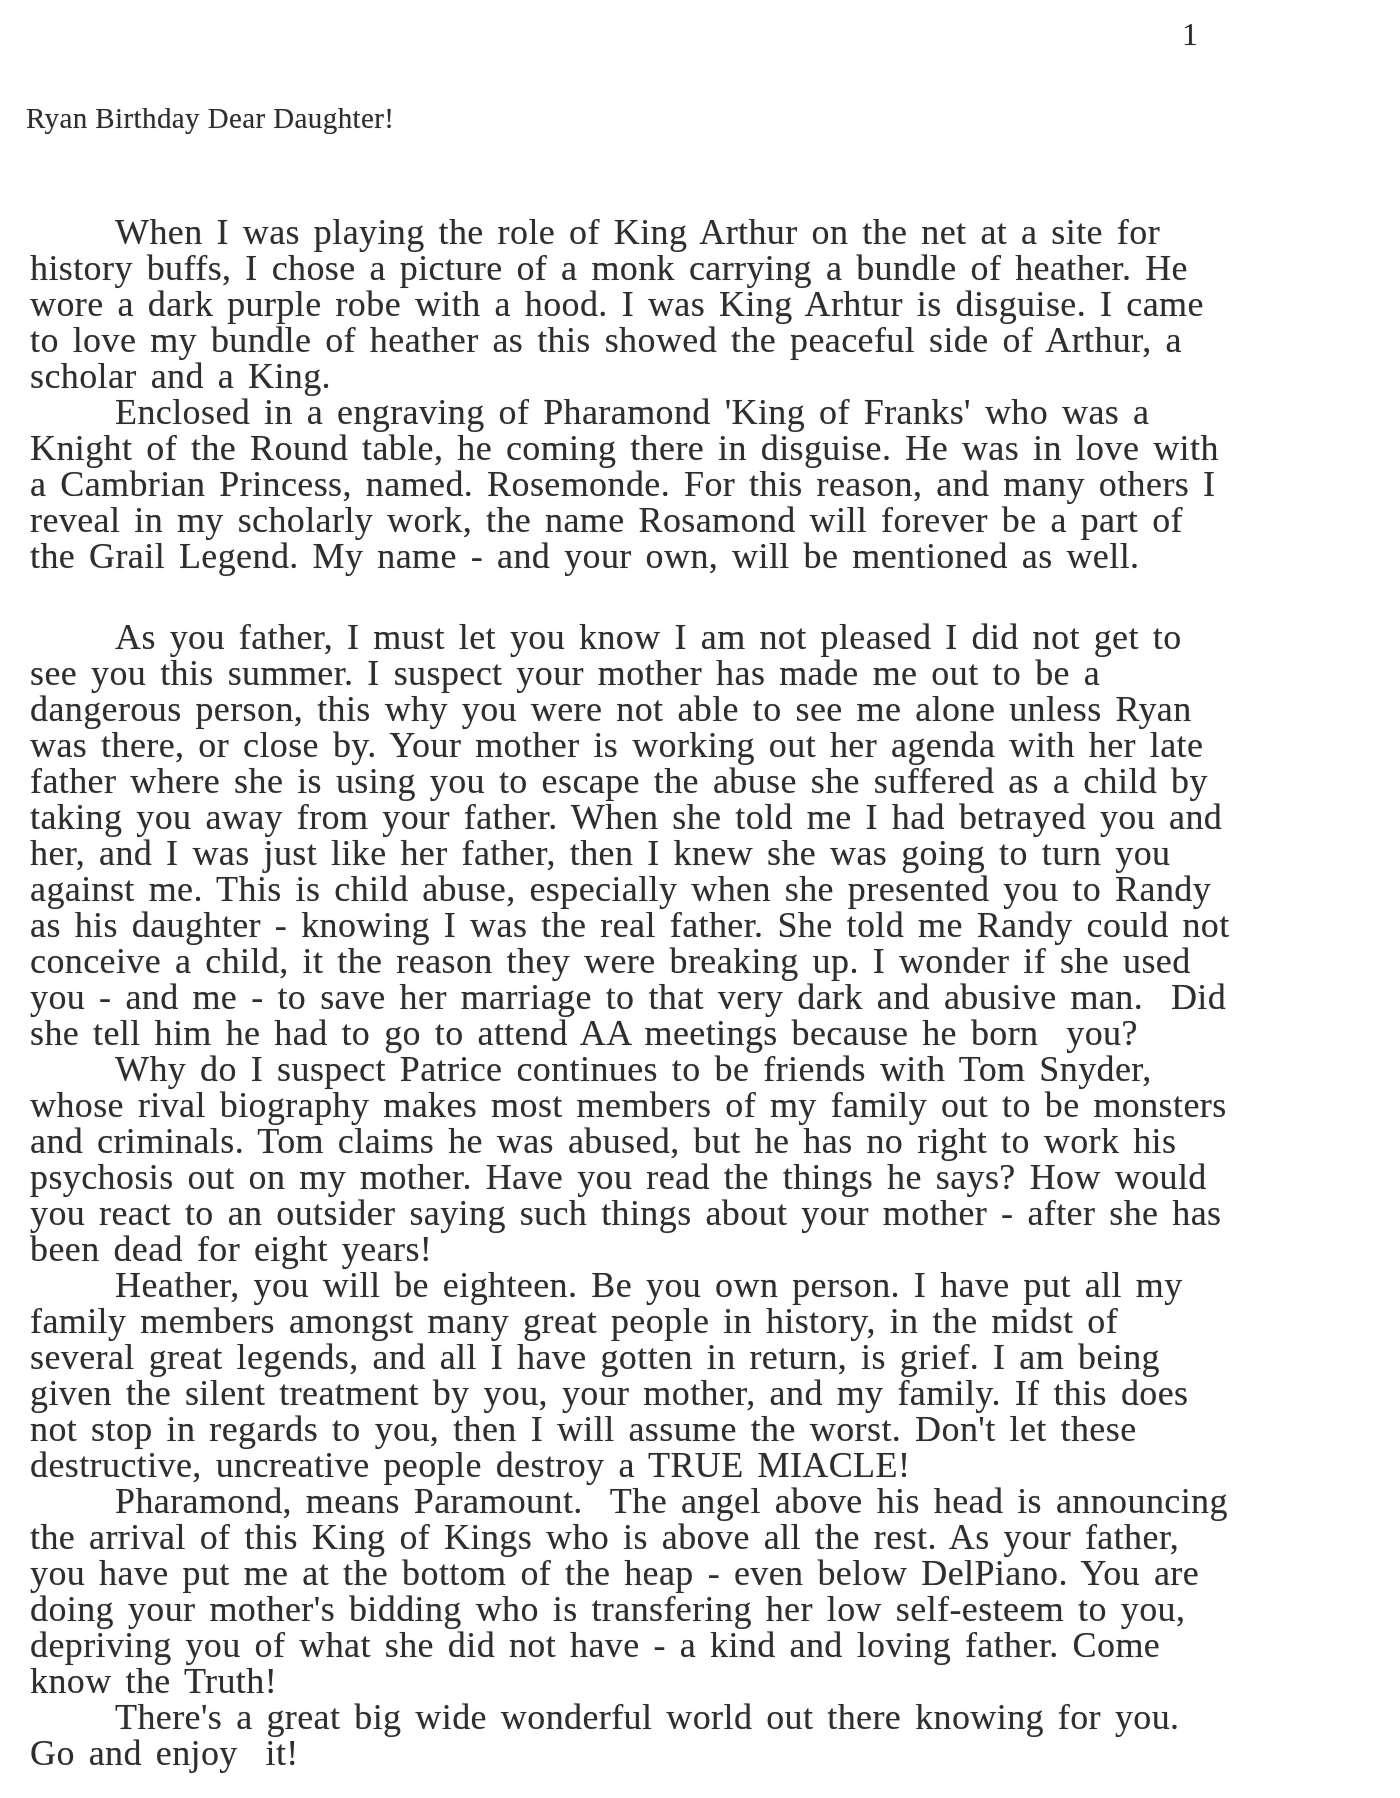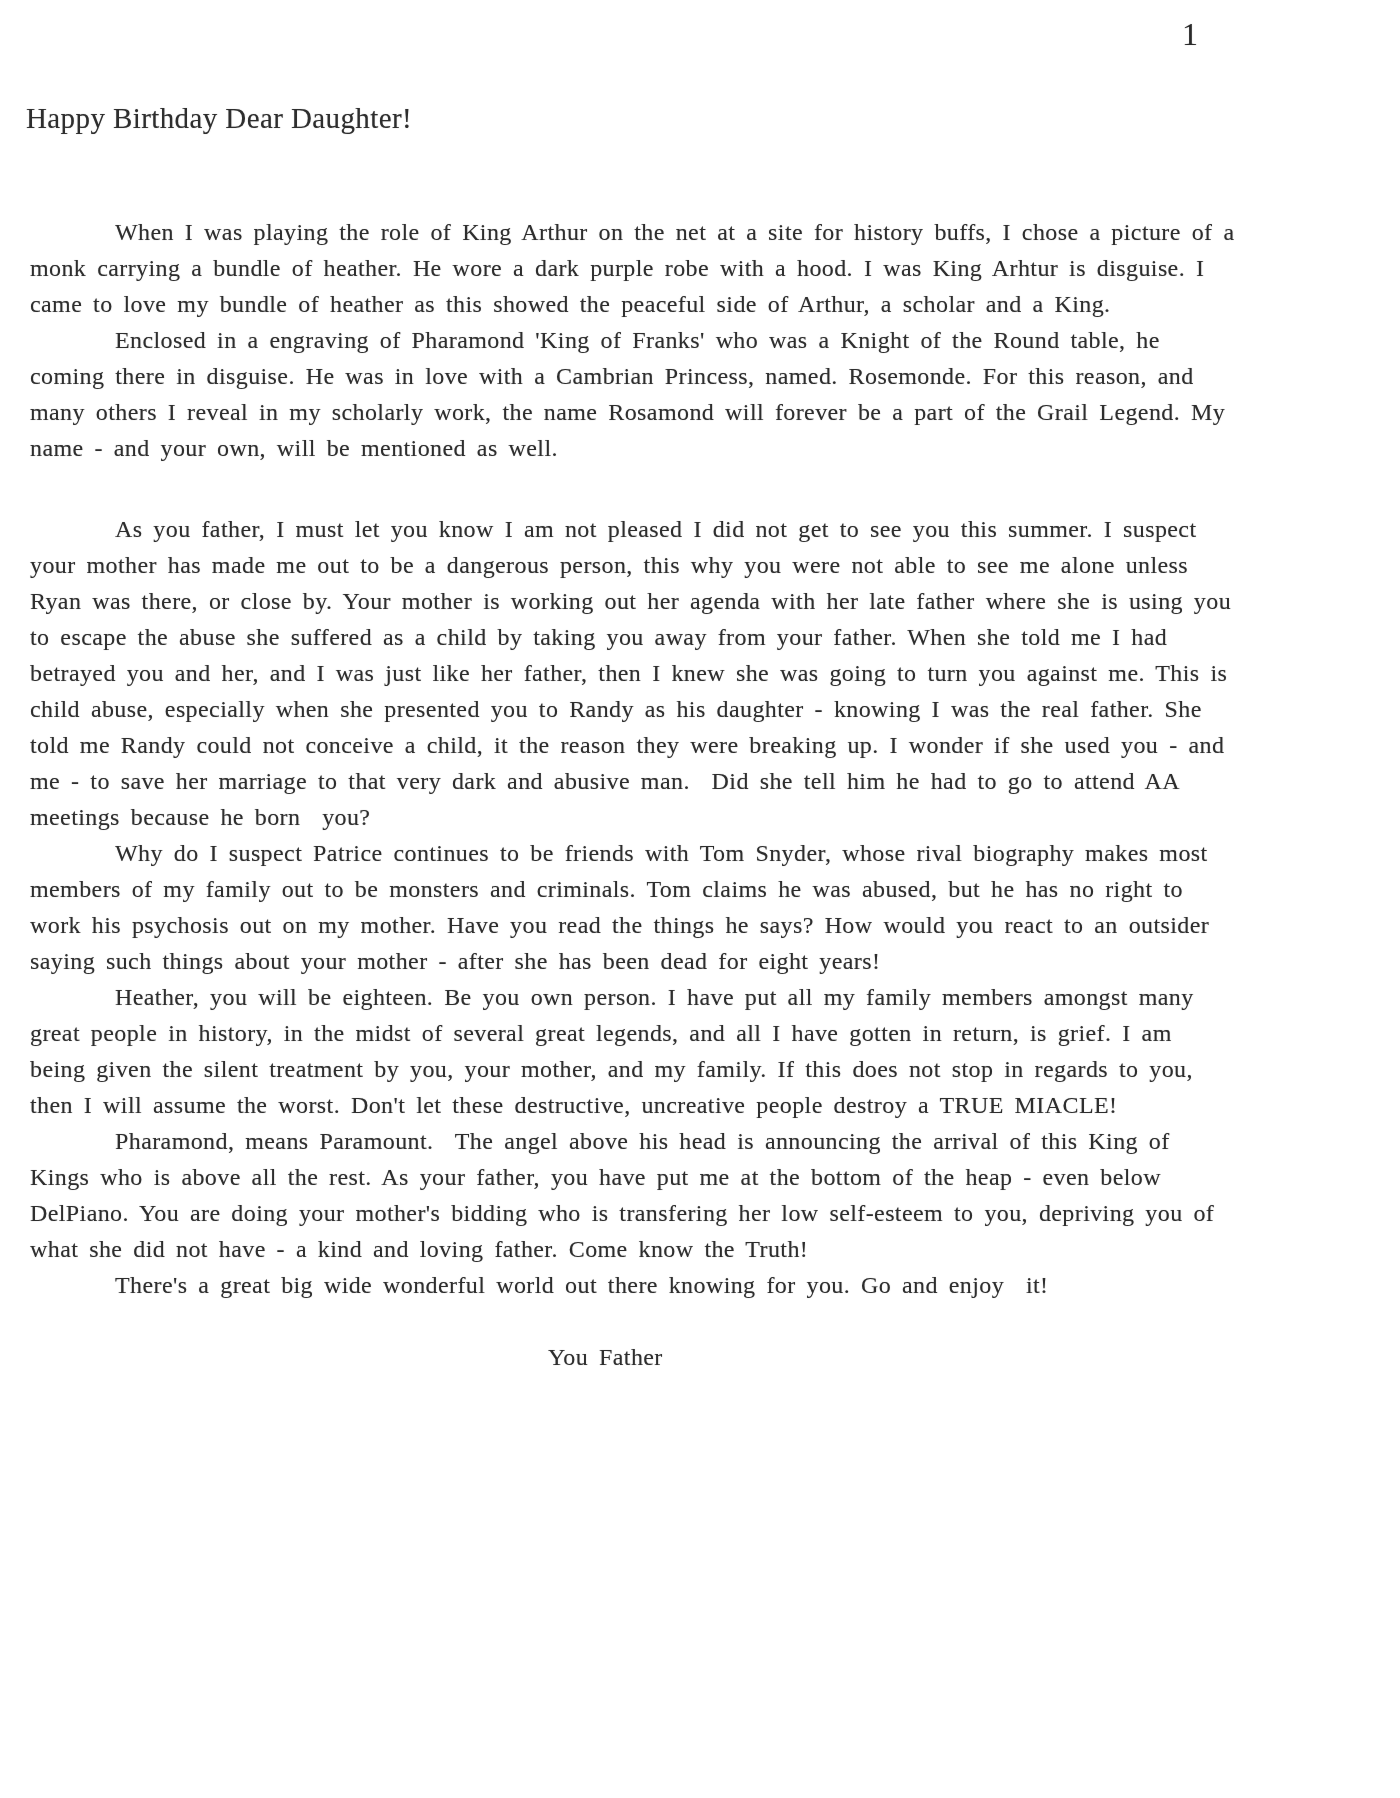--- a/index.html
+++ b/index.html
@@ -28,21 +28,21 @@
   .letter-title {
     margin: 100px 0 0 26px;
     font-size: 29px;
     font-weight: normal;
     line-height: 36px;
     letter-spacing: 0.4px;
   }
   .letter-body {
     margin: 78px 0 0 30px;
     width: 1205px;
-    font-size: 24px;
+    font-size: 36px;
     line-height: 36px;
     letter-spacing: 0.4px;
     word-spacing: 4.5px;
   }
   .letter-body p {
     margin: 0;
     text-indent: 85px;
     white-space: pre-wrap;
   }
   .letter-body p.para-gap {
@@ -56,21 +56,21 @@
     word-spacing: 4.5px;
   }
 </style>
 </head>
 <body>
 
 <div class="page">
 
   <div class="page-number">1</div>
 
-  <h1 class="letter-title">Happy Birthday Dear Daughter!</h1>
+  <h1 class="letter-title">Ryan Birthday Dear Daughter!</h1>
 
   <div class="letter-body">
     <p>When I was playing the role of King Arthur on the net at a site for history buffs, I chose a picture of a monk carrying a bundle of heather. He wore a dark purple robe with a hood. I was King Arhtur is disguise. I came to love my bundle of heather as this showed the peaceful side of Arthur, a scholar and a King.</p>
     <p>Enclosed in a engraving of Pharamond 'King of Franks' who was a Knight of the Round table, he coming there in disguise. He was in love with a Cambrian Princess, named. Rosemonde. For this reason, and many others I reveal in my scholarly work, the name Rosamond will forever be a part of the Grail Legend. My name - and your own, will be mentioned as well.</p>
     <p class="para-gap">As you father, I must let you know I am not pleased I did not get to see you this summer. I suspect your mother has made me out to be a dangerous person, this why you were not able to see me alone unless Ryan was there, or close by. Your mother is working out her agenda with her late father where she is using you to escape the abuse she suffered as a child by taking you away from your father. When she told me I had betrayed you and her, and I was just like her father, then I knew she was going to turn you against me. This is child abuse, especially when she presented you to Randy as his daughter - knowing I was the real father. She told me Randy could not conceive a child, it the reason they were breaking up. I wonder if she used you - and me - to save her marriage to that very dark and abusive man.  Did she tell him he had to go to attend AA meetings because he born  you?</p>
     <p>Why do I suspect Patrice continues to be friends with Tom Snyder, whose rival biography makes most members of my family out to be monsters and criminals. Tom claims he was abused, but he has no right to work his psychosis out on my mother. Have you read the things he says? How would you react to an outsider saying such things about your mother - after she has been dead for eight years!</p>
     <p>Heather, you will be eighteen. Be you own person. I have put all my family members amongst many great people in history, in the midst of several great legends, and all I have gotten in return, is grief. I am being given the silent treatment by you, your mother, and my family. If this does not stop in regards to you, then I will assume the worst. Don't let these destructive, uncreative people destroy a TRUE MIACLE!</p>
     <p>Pharamond, means Paramount.  The angel above his head is announcing the arrival of this King of Kings who is above all the rest. As your father, you have put me at the bottom of the heap - even below DelPiano. You are doing your mother's bidding who is transfering her low self-esteem to you, depriving you of what she did not have - a kind and loving father. Come know the Truth!</p>
     <p>There's a great big wide wonderful world out there knowing for you. Go and enjoy  it!</p>
   </div>

